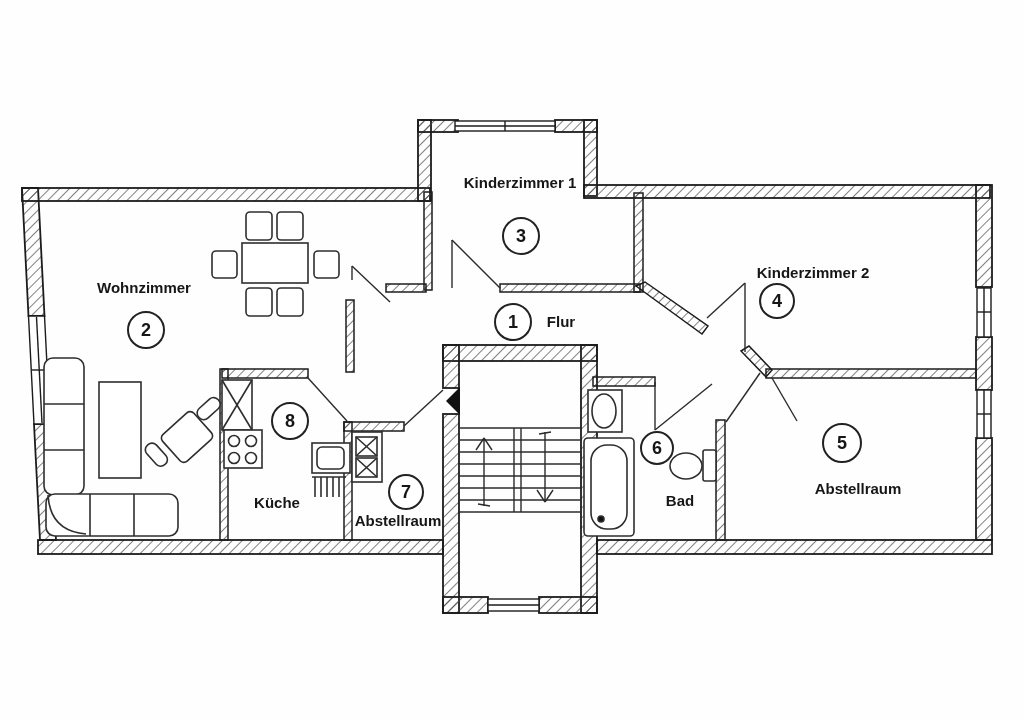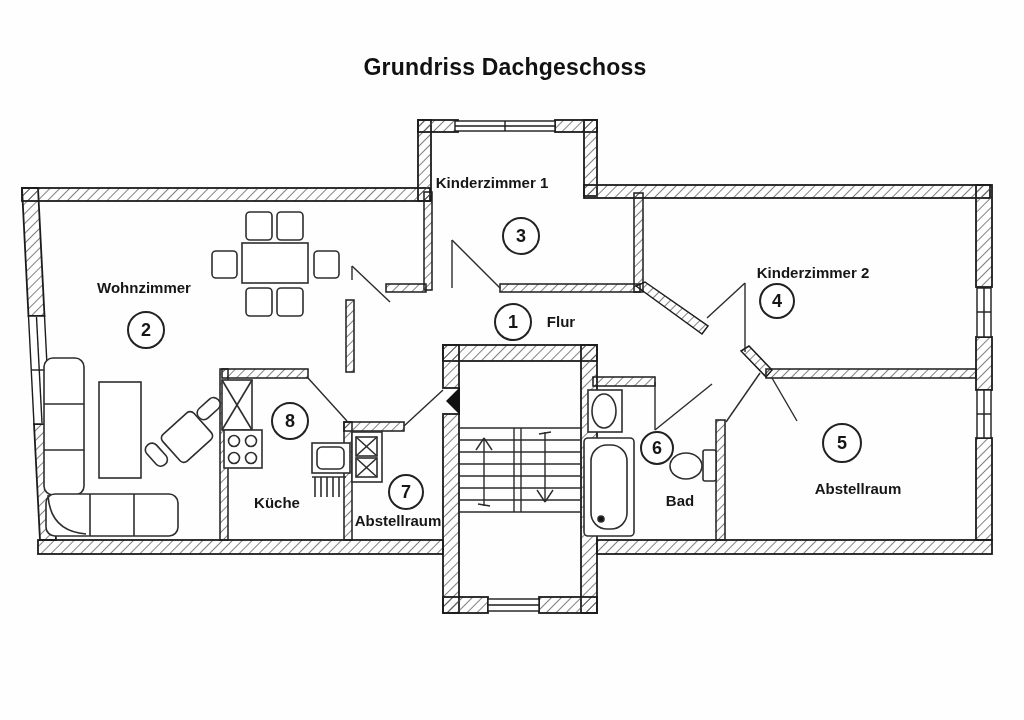--- a/index.html
+++ b/index.html
@@ -234,25 +234,24 @@
         <rect x="591" y="445" width="36" height="84" rx="16"></rect>
         <circle cx="601" cy="519" r="3" fill="#111"></circle>
       </g>
       <g>
         <ellipse cx="686" cy="466" rx="16" ry="13"></ellipse>
         <rect x="703" y="450" width="13" height="31" rx="2"></rect>
       </g>
     </g>
   </svg>
 
-  <div class="page-title" style="left:505px;top:67px;">Grundriss Dachgeschoss</div>
 
   <div class="room-label" style="left:561px;top:321px;">Flur</div>
   <div class="room-label" style="left:144px;top:265px;margin-top:22px;">Wohnzimmer</div>
-  <div class="room-label" style="left:492px;top:182px;text-align:center;">Kinderzimmer 1</div>
+  <div class="room-label" style="left:520px;top:182px;text-align:center;">Kinderzimmer 1</div>
   <div class="room-label" style="left:813px;top:252px;margin-top:20px;">Kinderzimmer 2</div>
   <div class="room-label" style="left:858px;top:488px;">Abstellraum</div>
   <div class="room-label" style="left:680px;top:500px;">Bad</div>
   <div class="room-label" style="left:398px;top:520px;">Abstellraum</div>
   <div class="room-label" style="left:277px;top:502px;">Küche</div>
 
   <div class="room-num" style="left:494px;top:303px;width:38px;height:38px;">1</div>
   <div class="room-num" style="left:127px;top:311px;width:38px;height:38px;">2</div>
   <div class="room-num" style="left:502px;top:217px;width:38px;height:38px;">3</div>
   <div class="room-num" style="left:759px;top:283px;width:36px;height:36px;">4</div>

